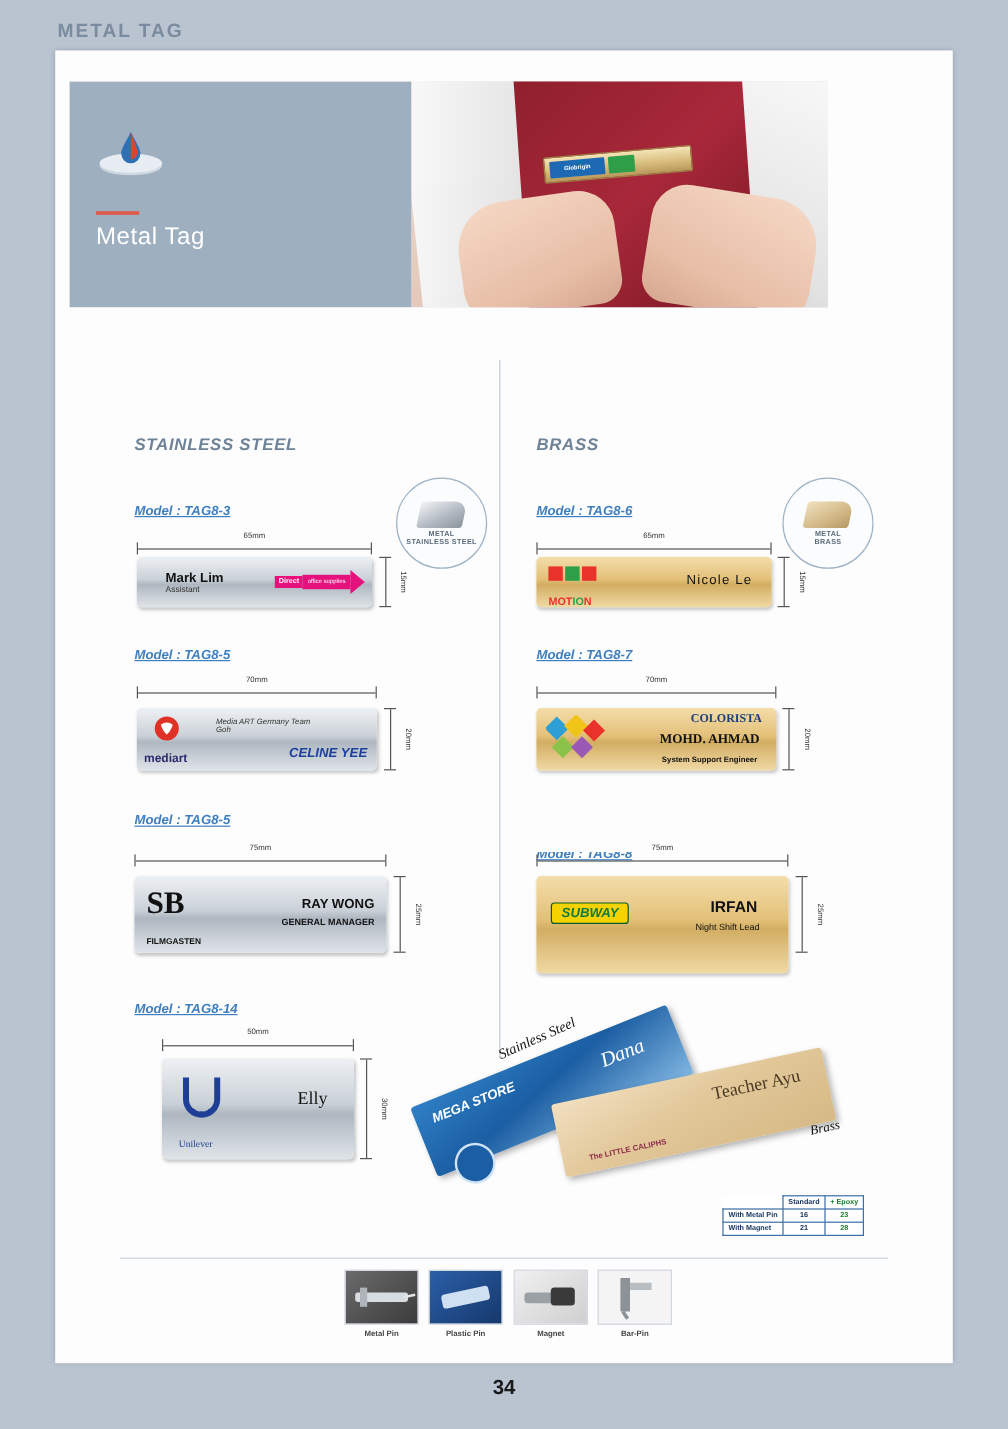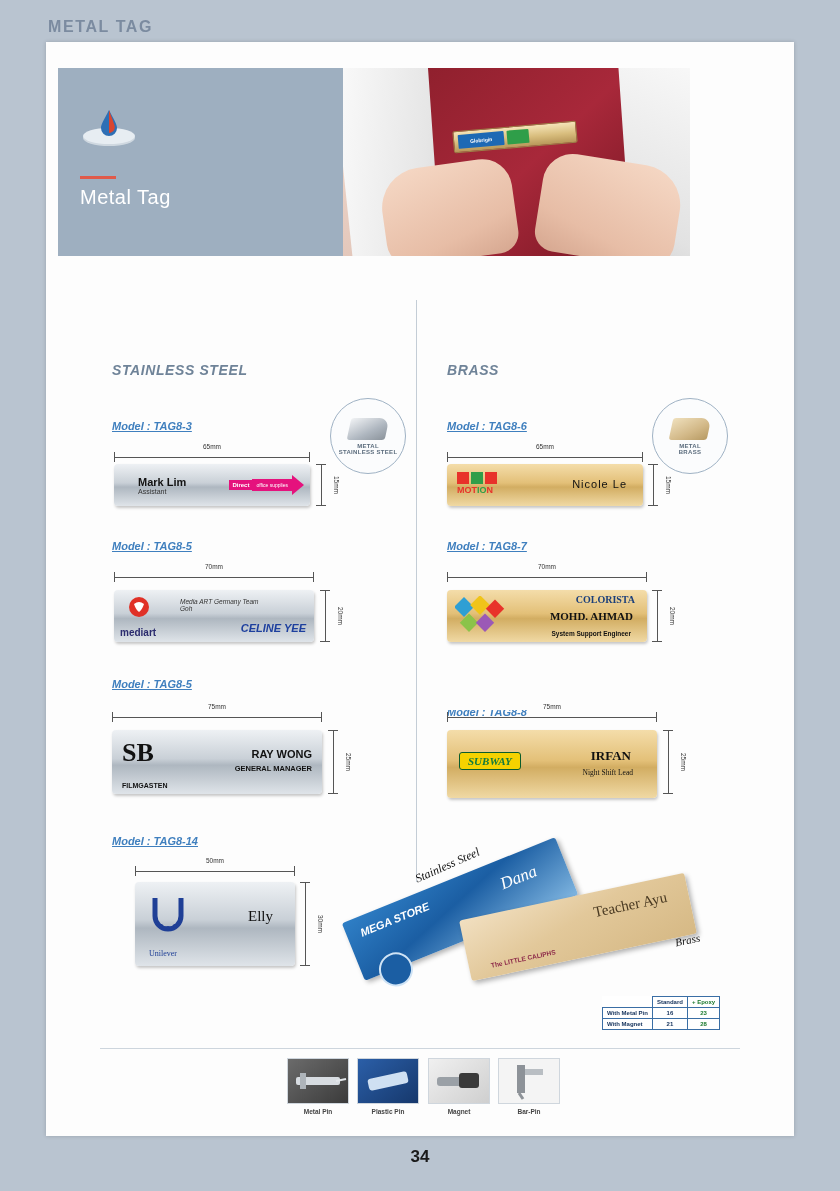--- a/index.html
+++ b/index.html
@@ -322,21 +322,21 @@
 <div class="dim-h" style="left:447px; top:452px; width:196px;">
   <span>65mm</span>
 </div>
 <div class="badge brass" style="left:447px; top:464px; width:196px; height:42px;">
   <div style="position:absolute; left:10px; top:8px;">
     <div style="display:flex; gap:2px;">
       <div style="width:12px;height:12px;background:#e8322a;"></div>
       <div style="width:12px;height:12px;background:#2f9e49;"></div>
       <div style="width:12px;height:12px;background:#e8322a;"></div>
     </div>
-    <div style="font-size:9px;font-weight:bold;color:#e8322a;margin-top:1px;">MOT<span style="color:#2f9e49;">IO</span>N</div>
+    <div style="font-size:9px;font-weight:bold;color:#e8322a;margin-top:12px;">MOT<span style="color:#2f9e49;">IO</span>N</div>
   </div>
   <div style="position:absolute; right:16px; top:14px; font-size:11px; color:#111; letter-spacing:1px;">Nicole Le</div>
 </div>
 <div class="dim-v" style="left:648px; top:464px; height:42px;">
   <span>15mm</span>
 </div>
 
 <div class="model-label" style="left:447px; top:540px;">Model : TAG8-7</div>
 <div class="dim-h" style="left:447px; top:572px; width:200px;">
   <span>70mm</span>
@@ -356,21 +356,21 @@
   <div style="position:absolute; right:16px; bottom:5px; font-size:6.5px; font-weight:bold; color:#111;">System Support Engineer</div>
 </div>
 <div class="dim-v" style="left:652px; top:590px; height:52px;">
   <span>20mm</span>
 </div>
 
 <div class="model-label" style="left:447px; top:678px;margin-top:28px;">Model : TAG8-8</div>
 <div class="dim-h" style="left:447px; top:712px; width:210px;">
   <span>75mm</span>
 </div>
-<div class="badge brass" style="left:447px; top:730px; width:210px; height:68px;font-family:Liberation Serif, serif;">
+<div class="badge brass" style="left:447px; top:730px; width:210px; height:81px;">
   <div style="position:absolute; left:12px; top:22px; background:#f5d200; border-radius:3px; padding:2px 8px; font-size:11px; font-weight:bold; font-style:italic; color:#127a3d; border:1px solid #0a5c2c;">SUBWAY</div>
   <div style="position:absolute; right:26px; top:18px; font-size:13px; font-weight:bold; color:#111;">IRFAN</div>
   <div style="position:absolute; right:24px; top:38px; font-size:7.5px; color:#111;">Night Shift Lead</div>
 </div>
 <div class="dim-v" style="left:663px; top:730px; height:64px;">
   <span>25mm</span>
 </div>
 
 <div style="position:absolute; left:345px; top:858px; width:390px; height:150px;">
   <div style="position:absolute; left:0px; top:20px; width:230px; height:62px; transform:rotate(-22deg); background:linear-gradient(160deg,#2f7fc6 0%,#1b5ea3 45%,#7fb5e0 100%); border-radius:3px; box-shadow:2px 3px 5px rgba(0,0,0,.3);">

